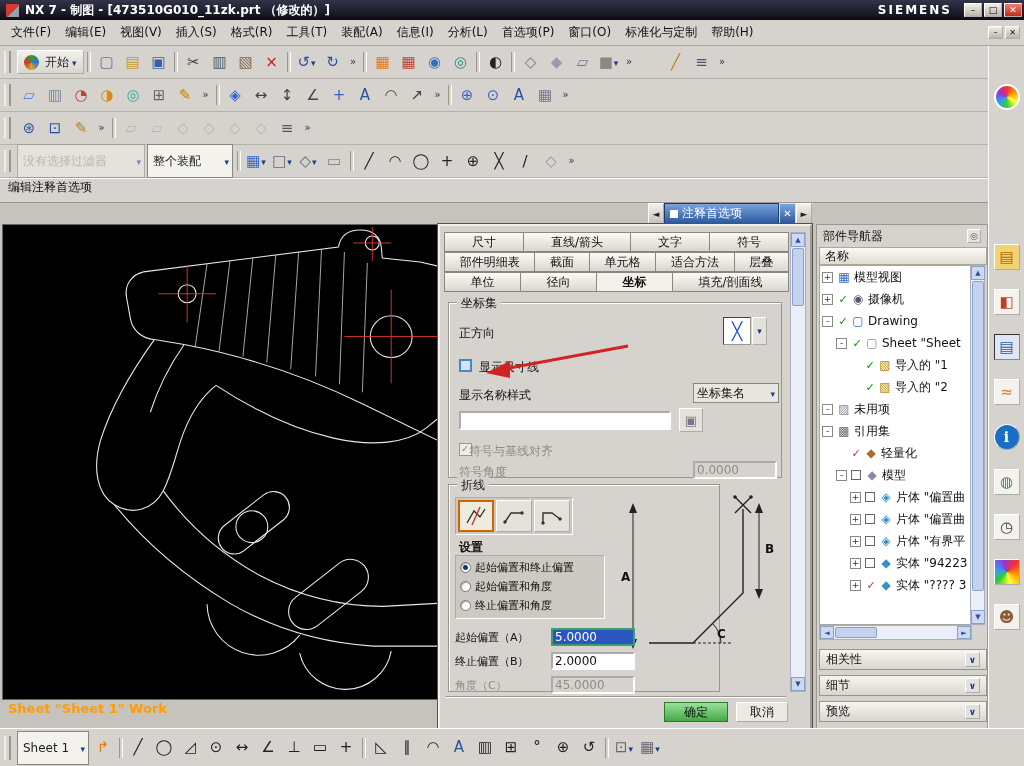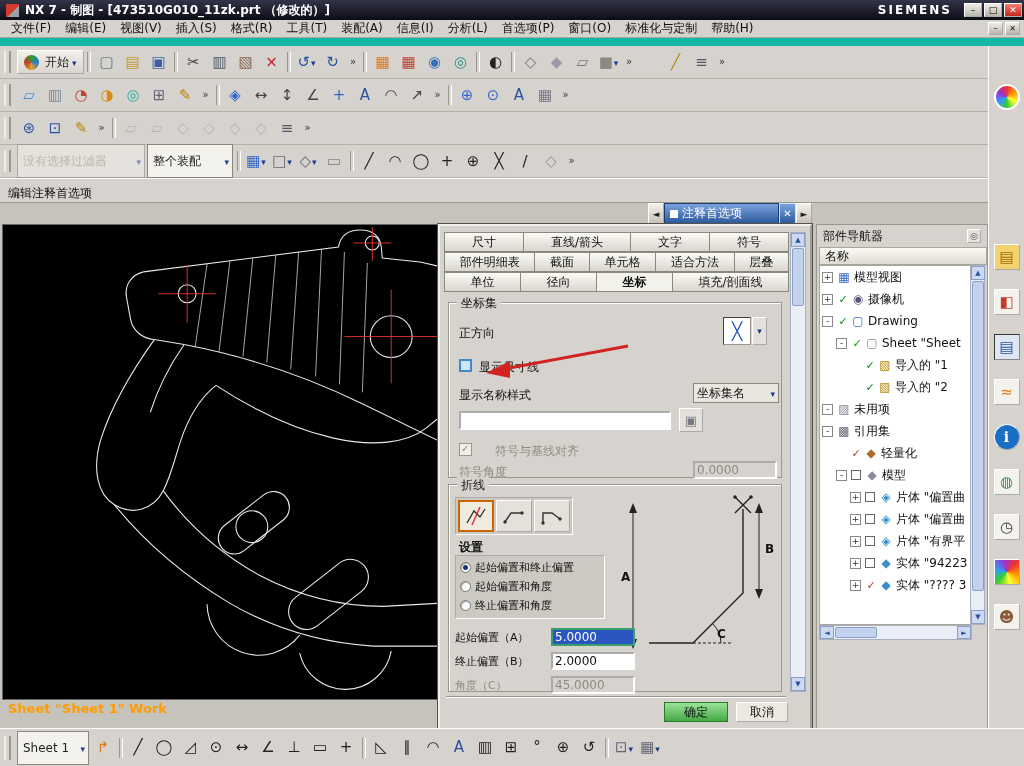--- a/index.html
+++ b/index.html
@@ -1,32 +1,32 @@
 <!DOCTYPE html>
 <html><head>
 <meta charset="utf-8">
 <style>
   html,body{margin:0;padding:0;background:#888;}
   *{box-sizing:border-box;}
-  .win{position:relative;width:1024px;height:766px;background:#14b8a6;overflow:hidden;
+  .win{position:relative;width:1024px;height:766px;background:#86efac;overflow:hidden;
        font-family:"DejaVu Sans","Liberation Sans",sans-serif;font-size:12px;color:#111;}
   .spacer{flex:1;}
 
   
   .titlebar{position:absolute;left:0;top:0;width:1024px;height:20px;display:flex;align-items:center;
     background:linear-gradient(180deg,#34344a,#0c0c16);color:#fff;padding:0 2px;gap:2px;}
   .nx-logo{width:13px;height:13px;margin:0 4px;background:linear-gradient(135deg,#d23b2e 55%,#9aa0a8 55%);flex:none;}
   .titlebar .title{font-weight:bold;font-size:12px;white-space:nowrap;}
   .brand{font-weight:bold;letter-spacing:2px;margin-right:10px;font-size:12px;text-align:center;}
   .wbtn{width:18px;height:14px;background:linear-gradient(#efede6,#b9b6ae);border:1px outset #fff;
     color:#000;font-size:9px;line-height:12px;text-align:center;flex:none;cursor:default;}
   .wbtn.close{background:linear-gradient(#f08070,#c22819);color:#fff;font-weight:bold;}
 
   
-  .menubar{position:absolute;left:0;top:20px;width:1024px;height:18px;display:flex;align-items:center;
+  .menubar{position:absolute;left:0;top:20px;width:1024px;height:26px;display:flex;align-items:center;
     background:#d6d3ce;border-bottom:1px solid #a9a69c;padding:1px 4px;}
   .mitem{padding:3px 7px;white-space:nowrap;}
   .cwbtn{width:15px;height:13px;background:linear-gradient(#efede6,#b9b6ae);border:1px outset #fff;
     font-size:8px;line-height:11px;text-align:center;margin-left:2px;flex:none;}
 
   
   .tbar{position:absolute;left:0;width:988px;height:33px;display:flex;align-items:center;
     background:#d6d3ce;border-bottom:1px solid #b5b2a8;padding:0 4px;}
   .tbar::before{content:"";width:3px;height:22px;border-left:2px solid #efede6;border-right:2px solid #9a978c;margin-right:5px;}
   .titem{min-width:24px;height:24px;display:inline-flex;align-items:center;justify-content:center;
@@ -41,21 +41,21 @@
   .titem.start{border:1px outset #fff;background:linear-gradient(#f2f0ea,#d9d6cf);padding:0 6px;}
   .swirl{width:15px;height:15px;border-radius:50%;margin-right:4px;flex:none;
     background:conic-gradient(#2aa02a,#2a7ad0,#e0a020,#c23b2e,#2aa02a);}
   .titem.combo{height:20px;background:#f4f2ec;border:1px solid #8a887c;justify-content:space-between;padding:16px 3px;}
   .titem.combo .tl{color:#222;}
   .titem.combo.dis .tl{color:#9a978c;}
   .titem.dis{opacity:.5;}
 
   
   .promptbar{position:absolute;left:0;top:178px;width:988px;height:25px;background:#d6d3ce;
-    border-top:1px solid #fff;border-bottom:1px solid #9a978c;display:flex;align-items:flex-end;padding-left:8px;}
+    border-top:1px solid #fff;border-bottom:1px solid #9a978c;display:flex;align-items:flex-start;padding-left:8px;}
 
   
   .workarea{position:absolute;left:0;top:203px;width:988px;height:525px;background:#c6c3bc;}
   .canvas{position:absolute;left:2px;top:21px;width:436px;height:476px;background:#000;border:1px solid #666;}
   .canvas svg{display:block;width:100%;height:100%;}
   .status-text{position:absolute;left:8px;top:498px;color:#ff9d00;font-weight:bold;font-size:13px;}
 
   
   .dtabstrip{position:absolute;left:648px;top:0;width:164px;height:21px;display:flex;}
   .dnav{width:16px;background:linear-gradient(#f2f0ea,#c6c3bc);border:1px outset #fff;font-size:9px;
@@ -77,21 +77,21 @@
   .sbtn{position:absolute;left:0;width:14px;height:14px;background:#cdd9f0;border:1px solid #8aa0c8;
     color:#2a52a0;font-size:7px;display:flex;align-items:center;justify-content:center;}
   .sbtn.up{top:0;} .sbtn.up::before{content:"▲";}
   .sbtn.down{bottom:0;} .sbtn.down::before{content:"▼";}
   .dthumb{position:absolute;left:1px;top:15px;width:12px;height:58px;background:#c3d3ef;border:1px solid #8aa0c8;border-radius:2px;}
   .grp{position:absolute;border:1px solid #9a978c;box-shadow:1px 1px 0 #fff inset;}
   .legend{position:absolute;top:-8px;left:8px;background:#d6d3ce;padding:0 4px;font-size:12px;}
   .lbl{position:absolute;font-size:12px;white-space:nowrap;}
   .lbl.dis{color:#8e8b80;}
   .g1{left:8px;top:76px;width:334px;height:176px;}
-  .g2{left:8px;top:258px;width:334px;height:208px;}
+  .g2{left:8px;top:258px;width:272px;height:208px;}
   .dirbtn{position:absolute;left:274px;top:14px;width:28px;height:28px;background:#fff;border:1px inset #9a978c;
     display:flex;align-items:center;justify-content:center;}
   .dirx::before{content:"╳";color:#2255cc;font-weight:bold;font-size:17px;}
   .dirdd{position:absolute;left:303px;top:14px;width:15px;height:28px;background:#e4e1da;border:1px outset #fff;
     display:flex;align-items:center;justify-content:center;}
   .dirdd::before{content:"▾";color:#1a3a8f;font-size:9px;}
   .cbx{position:absolute;width:13px;height:13px;background:#fff;border:1px solid #666;}
   .cb1{left:10px;top:56px;background:#cfe4f7;border:2px solid #4488cc;}
   .cb2{left:10px;top:140px;background:#efede6;border:1px solid #9a978c;}
   .cb2::before{content:"✓";color:#8e8b80;font-size:10px;position:absolute;left:1px;top:-1px;}
@@ -700,21 +700,21 @@
         <span class="cbx cb1"></span>
         <span class="lbl" style="left:30px;top:56px">显示尺寸线</span>
         <span class="lbl" style="left:10px;top:84px">显示名称样式</span>
         <span class="combo2">
           <span>坐标集名</span>
           <span class="cdd"></span>
         </span>
         <input class="dinput" style="">
         <span class="imgbtn"></span>
         <span class="cbx cb2"></span>
-        <span class="lbl dis" style="left:46px;top:140px">符号与基线对齐</span>
+        <span class="lbl dis" style="left:20px;top:140px">符号与基线对齐</span>
         <span class="lbl dis" style="left:10px;top:161px">符号角度</span>
         <span class="dfield dis sym-angle-field">
           <span>0.0000</span>
         </span>
       </div>
 
       <svg class="red-arrow" viewBox="0 0 170 40">
         <line x1="158" y1="8" x2="34" y2="31" stroke="#d22222" stroke-width="3"></line>
         <polygon points="16,35 40,23 40,40" fill="#d22222"></polygon>
       </svg>
@@ -908,20 +908,34 @@
       <div class="nav-vscroll">
         <span class="sbtn up"></span>
         <span class="dthumb"></span>
         <span class="sbtn down"></span>
       </div>
       <div class="nav-hscroll">
         <span class="hbtn left"></span>
         <span class="hthumb"></span>
         <span class="hbtn right"></span>
       </div>
+      <div class="nav-panels">
+        <div class="npanel">
+            <span>相关性</span>
+            <span class="chev"></span>
+          </div>
+          <div class="npanel">
+            <span>细节</span>
+            <span class="chev"></span>
+          </div>
+          <div class="npanel">
+            <span>预览</span>
+            <span class="chev"></span>
+          </div>
+      </div>
     </div>
   </div>
 
   <div class="rightstrip">
     <span class="sitem wheel">
         
       </span>
       <span class="sitem gap">
         
       </span>

